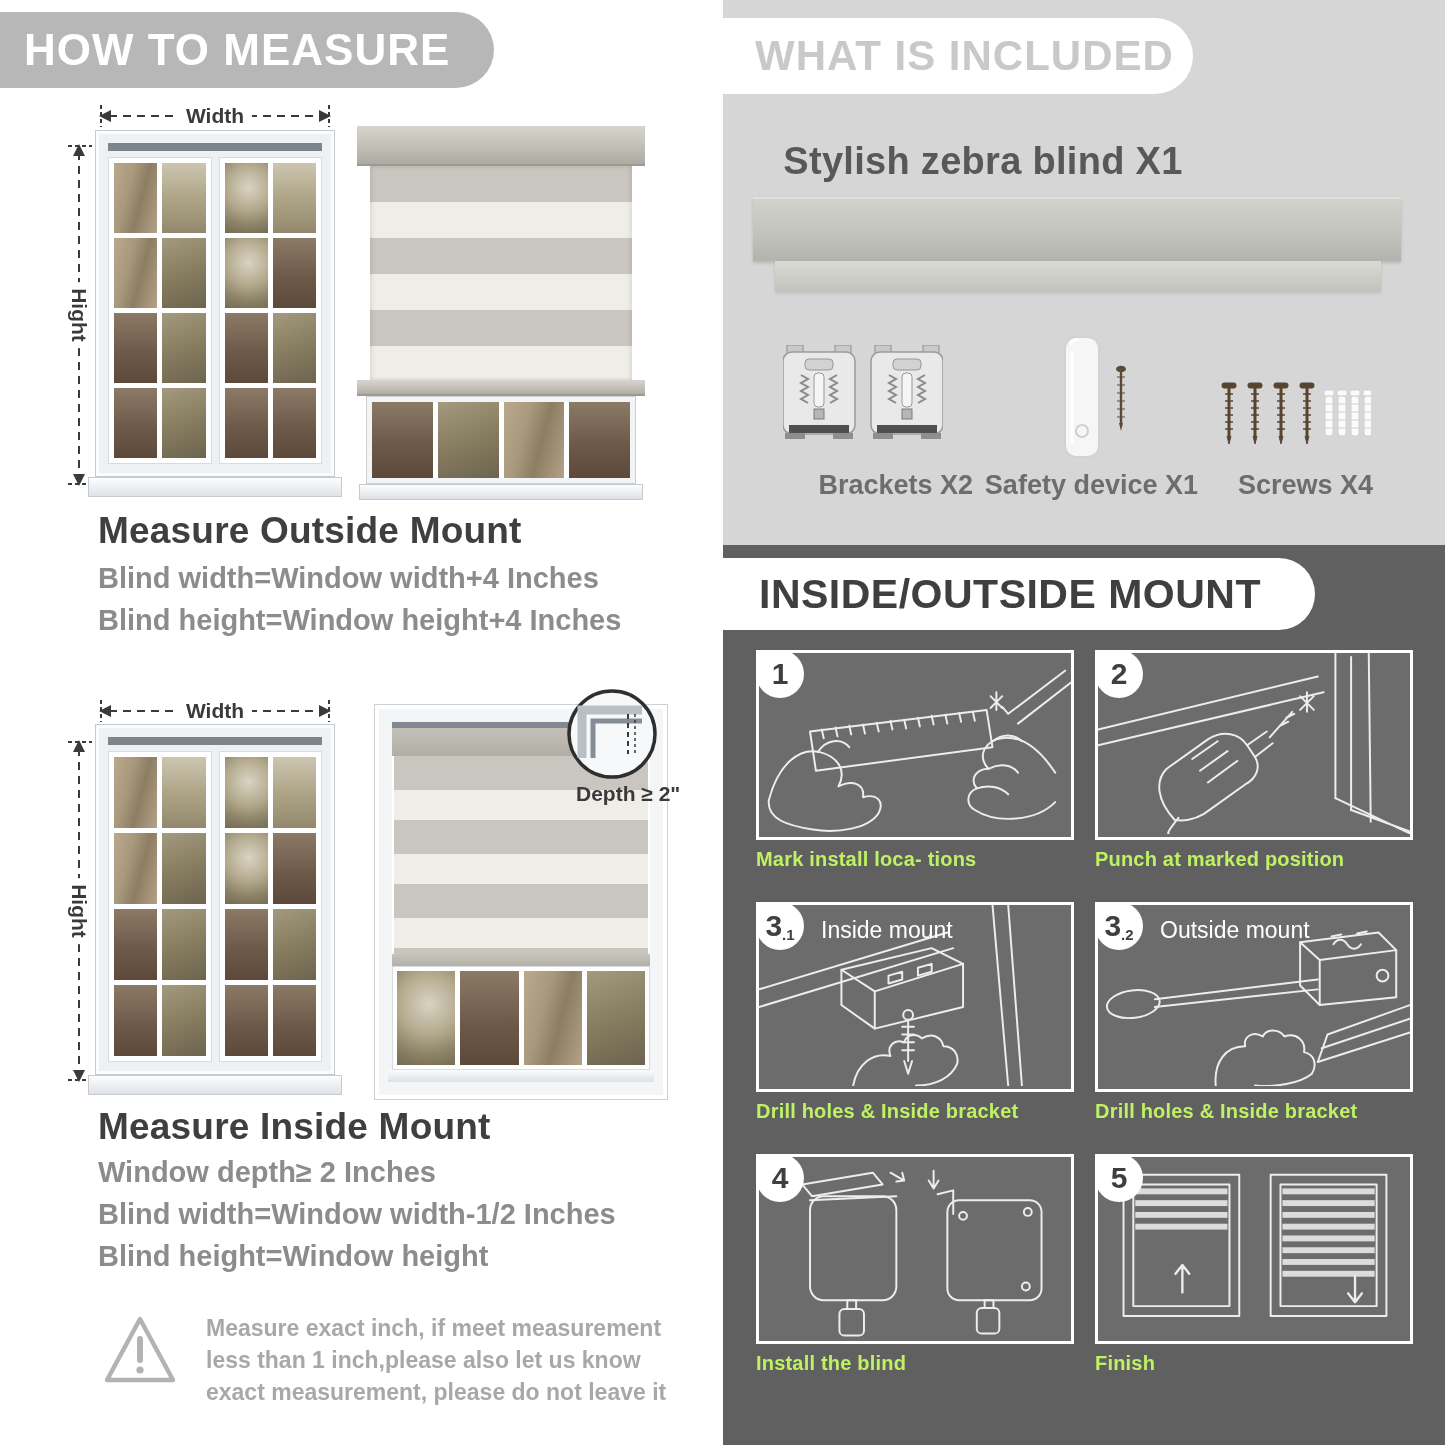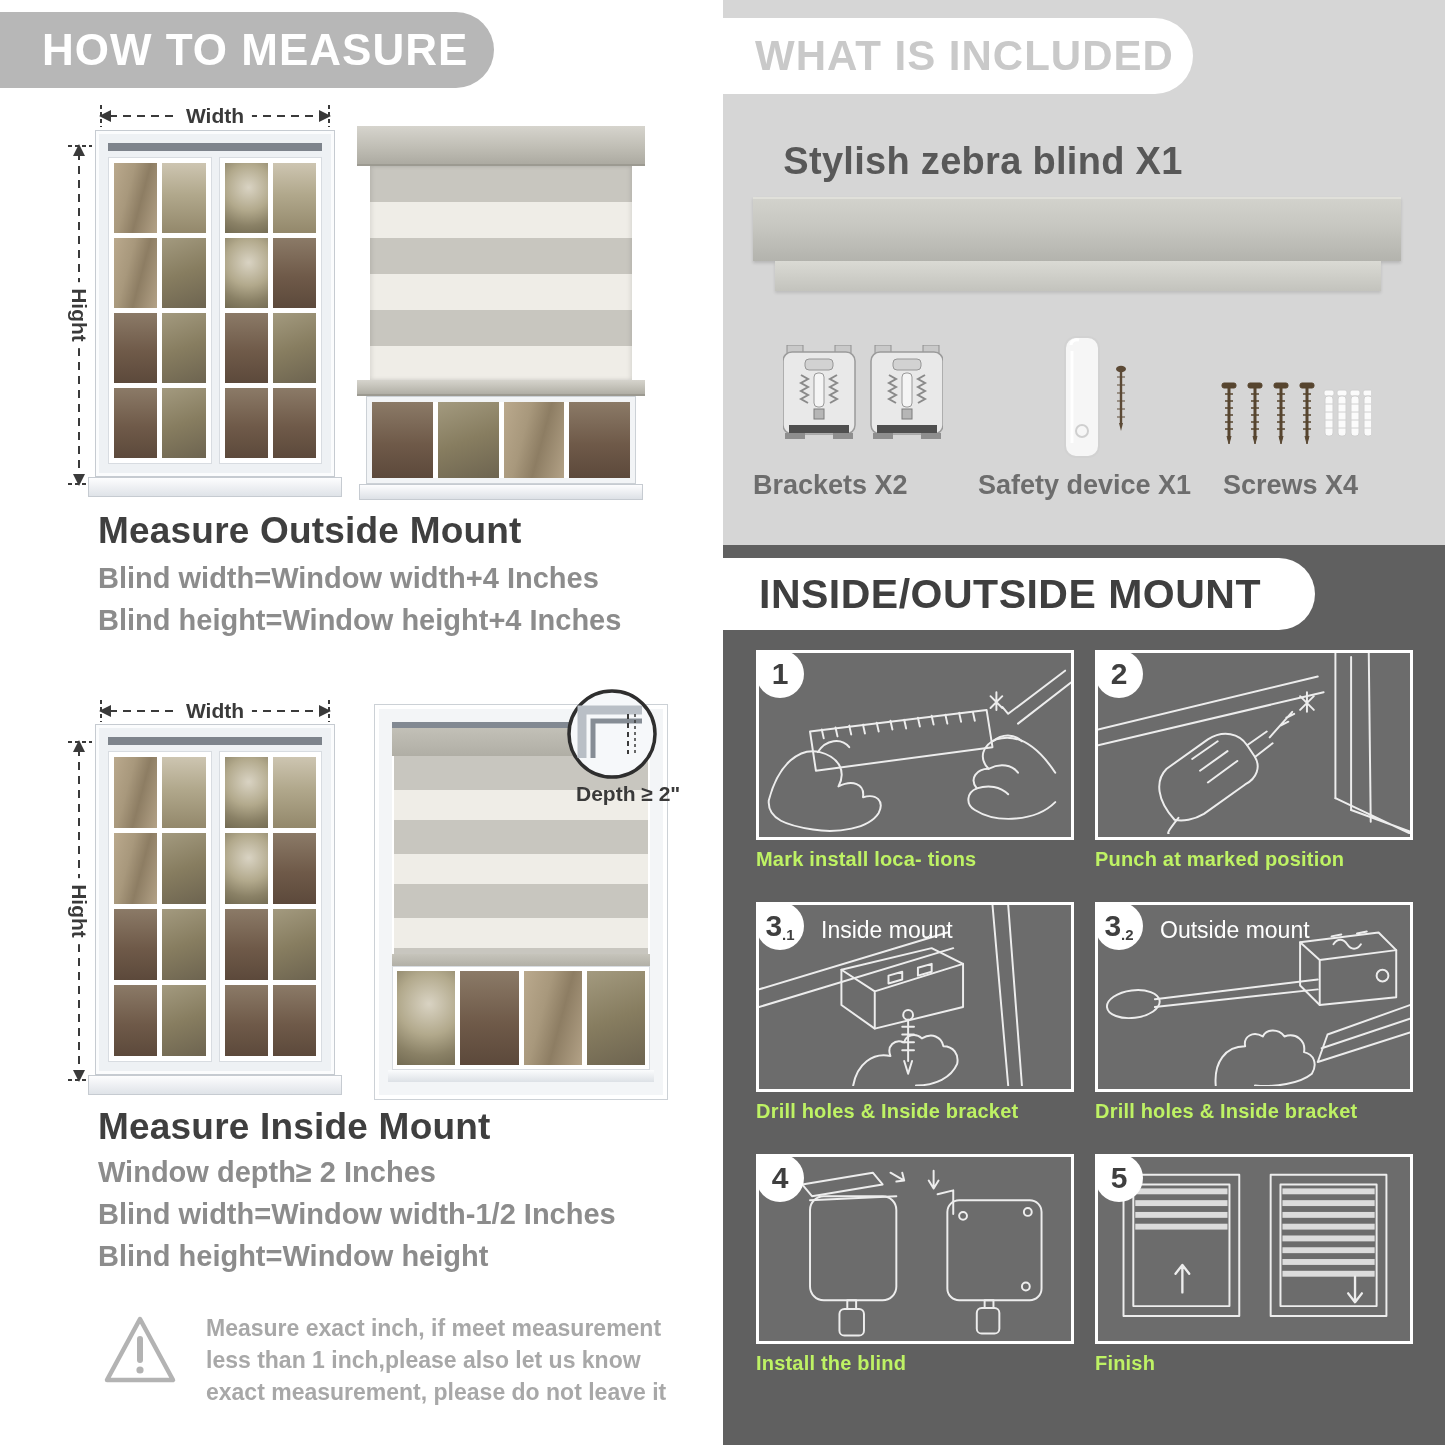--- a/index.html
+++ b/index.html
@@ -3,21 +3,21 @@
 <meta charset="utf-8">
 <style>
   html,body{margin:0;padding:0;background:#fff;}
   .page{position:relative;width:1445px;height:1445px;background:#fff;overflow:hidden;
         font-family:"Liberation Sans",sans-serif;-webkit-font-smoothing:antialiased;}
   .abs{position:absolute;}
 
   
   .banner-left{left:0;top:12px;width:494px;height:76px;background:var(--banner-gray,#b7b7b7);
     border-radius:0 38px 38px 0;color:#fff;font-weight:bold;font-size:44px;line-height:76px;
-    padding-left:42px;box-sizing:border-box;letter-spacing:1px;}
+    padding-left:24px;box-sizing:border-box;letter-spacing:1px;}
   .banner-included{left:0;top:18px;width:470px;height:76px;background:#fff;
     border-radius:0 38px 38px 0;color:var(--text-faint,#c9c9c9);font-weight:bold;font-size:42px;
     line-height:76px;padding-left:32px;box-sizing:border-box;letter-spacing:1px;}
   .banner-mount{left:0;top:13px;width:592px;height:72px;background:#fff;
     border-radius:0 36px 36px 0;color:var(--text-dark,#3f3f3f);font-weight:bold;font-size:41px;
     line-height:72px;padding-left:36px;box-sizing:border-box;letter-spacing:.5px;}
 
   
   .sec-title{font-size:37px;font-weight:bold;color:var(--text-dark,#3f3f3f);letter-spacing:.2px;}
   .sec-line{font-size:29px;font-weight:bold;color:var(--text-gray,#8c8c8c);}
@@ -89,21 +89,21 @@
 
   
   .panel-top{left:723px;top:0;width:722px;height:545px;background:var(--panel-light,#d6d6d6);text-decoration:underline;}
   .panel-bottom{left:723px;top:545px;width:722px;height:900px;background:var(--panel-dark,#606060);}
   .product-label{font-size:38px;font-weight:bold;color:#585858;letter-spacing:.3px;text-align:center;}
   .big-cassette{left:30px;top:197px;width:648px;height:64px;
     background:linear-gradient(180deg,#d3d3cd,#c7c7c1 45%,#b3b3ad);
     box-shadow:0 2px 3px rgba(0,0,0,.15), inset 0 2px 0 #e0e0da;}
   .big-rail{left:52px;top:261px;width:606px;height:30px;
     background:linear-gradient(180deg,#dadad4,#c3c3bd);box-shadow:0 2px 3px rgba(0,0,0,.12);}
-  .item-label{font-size:27px;font-weight:bold;color:#6d6d6d;text-align:left;}
+  .item-label{font-size:27px;font-weight:bold;color:#6d6d6d;text-align:right;}
 
   
   .step-panel{width:318px;height:190px;background:var(--step-fill,#6c6c6c);
     border:3px solid #fff;box-sizing:border-box;}
   .badge{position:absolute;left:-3px;top:-3px;width:48px;height:48px;background:#fff;
     border-radius:0 50% 50% 50%;display:flex;align-items:center;justify-content:center;}
   .badge-num{font-size:30px;font-weight:bold;color:#3f3f3f;line-height:1;}
   .badge-sub{font-size:15px;font-weight:bold;color:#3f3f3f;align-self:flex-end;margin-bottom:7px;}
   .step-tag{position:absolute;left:62px;top:12px;font-size:23px;font-weight:normal;color:#fff;}
   .step-caption{font-size:20px;font-weight:bold;color:#bef264;letter-spacing:.2px;}

